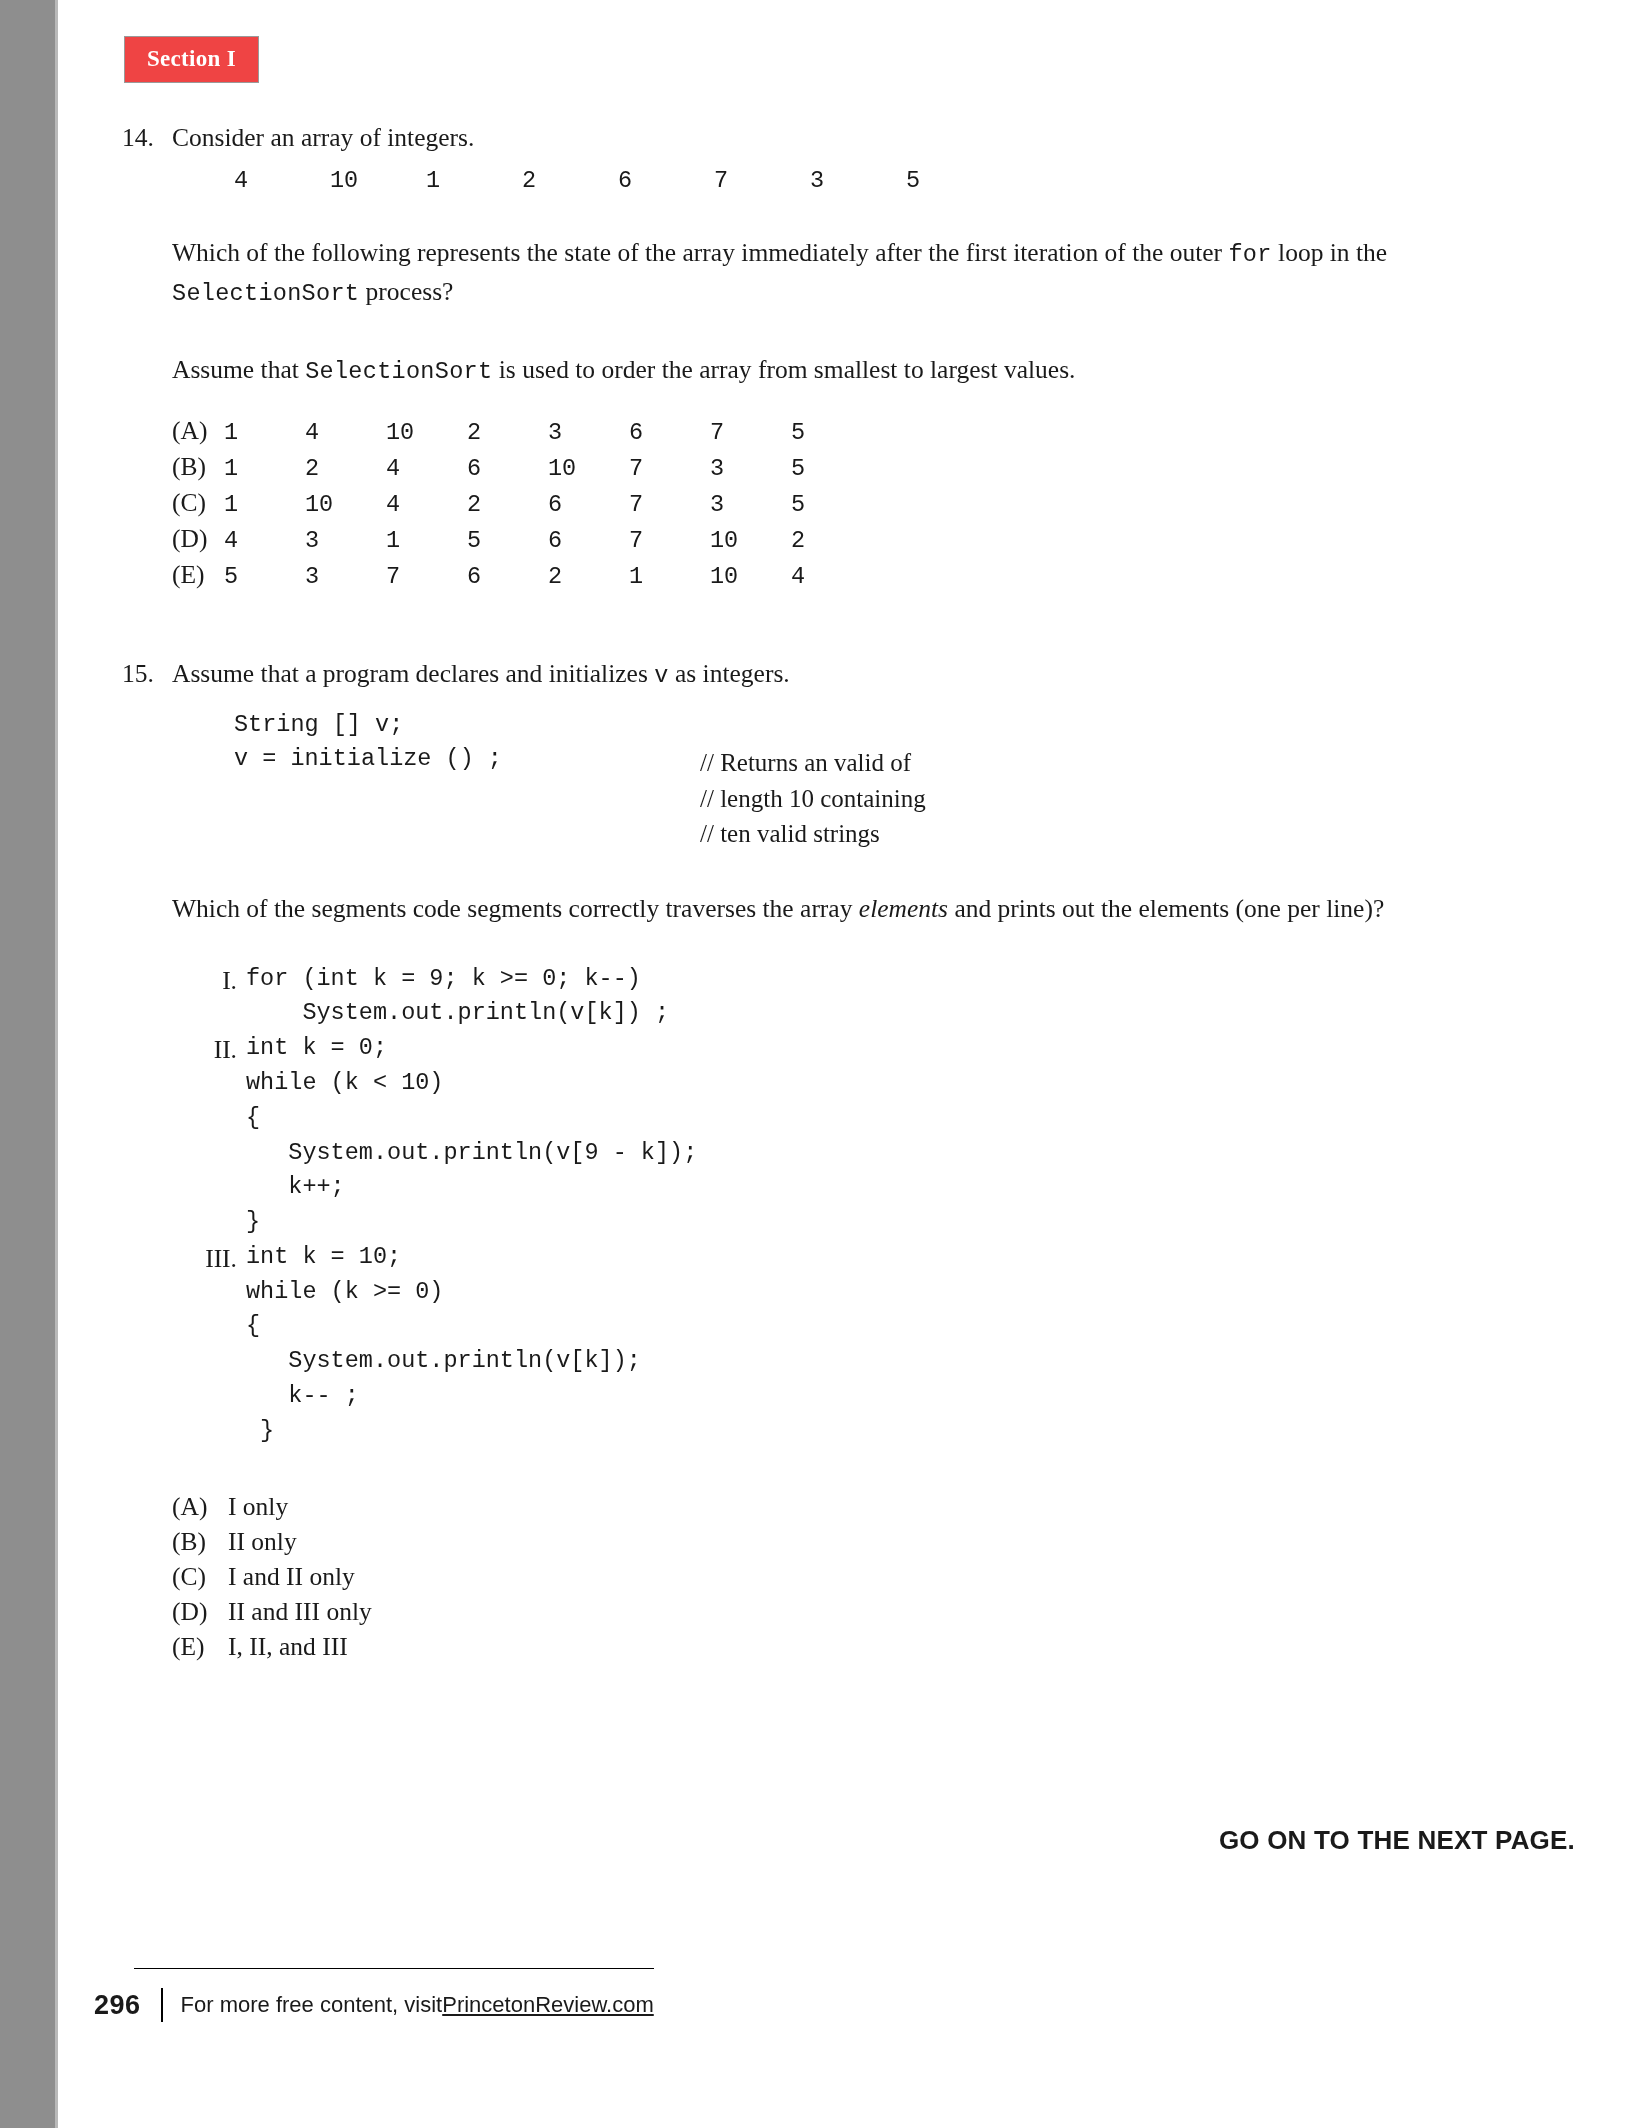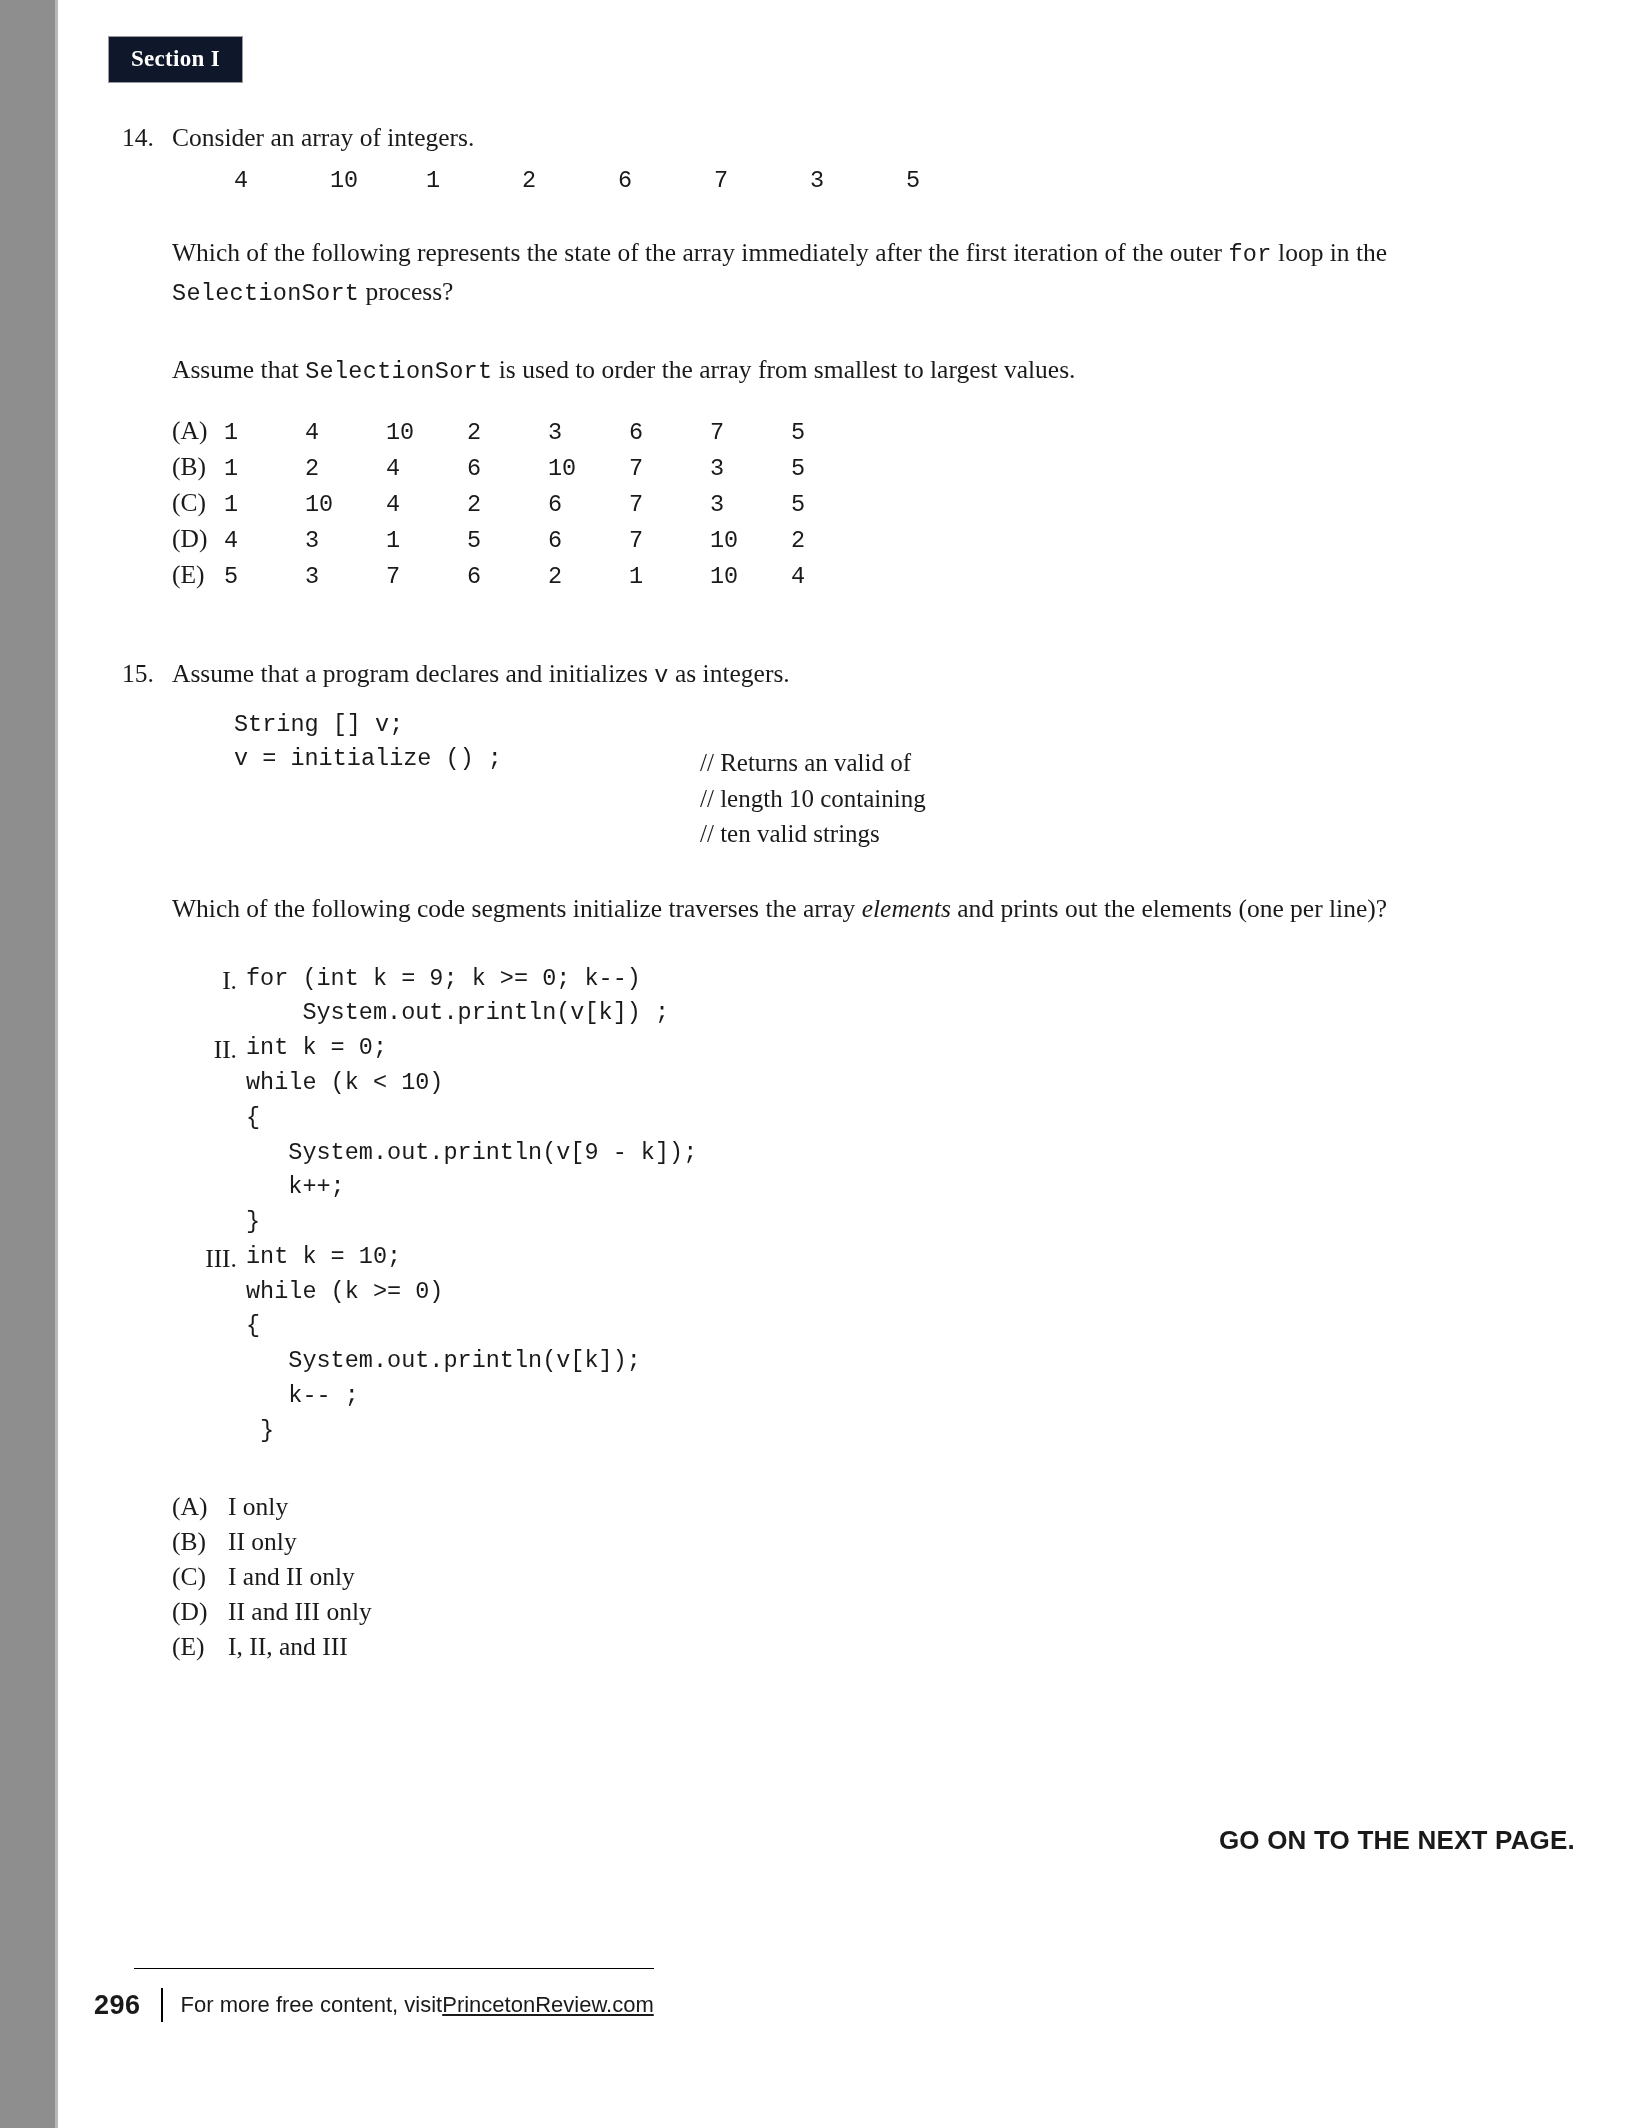--- a/index.html
+++ b/index.html
@@ -33,23 +33,23 @@
     position: absolute;
     left: 58px; top: 0;
     width: 1583px;
     height: 2128px;
     background: #ffffff;
   }
 
   
   .section-tab {
     position: absolute;
-    left: 50px;
+    left: 66px;
     top: 36px;
-    background: #0f172a;
+    background: #ef4444;
     color: #ffffff;
     font-family: "Liberation Serif", serif;
     font-weight: bold;
     font-size: 23px;
     padding: 9px 22px 10px 22px;
     letter-spacing: 0.3px;
     border: 1px solid #9a9a9a;
   }
 
   .content {
@@ -342,21 +342,21 @@
       <div class="code-with-comments">
         <div class="codelines">String [] v;</div>
         <div class="codelines">v = initialize () ;</div>
         <div class="comments">
           <div>// Returns an valid of</div>
           <div>// length 10 containing</div>
           <div>// ten valid strings</div>
         </div>
       </div>
 
-      <div class="para" style="margin-top:66px;"><span>Which of the following code segments initialize traverses the array </span><em class="ital">elements</em><span> and prints out the elements (one per line)?</span></div>
+      <div class="para" style="margin-top:66px;"><span>Which of the segments code segments correctly traverses the array </span><em class="ital">elements</em><span> and prints out the elements (one per line)?</span></div>
 
       <div class="segments">
         <div class="seg">
           <span class="rn">I.</span>
           <span class="seg-code">for (int k = 9; k &gt;= 0; k--)
     System.out.println(v[k]) ;</span>
         </div>
         <div class="seg">
           <span class="rn">II.</span>
           <span class="seg-code">int k = 0;

